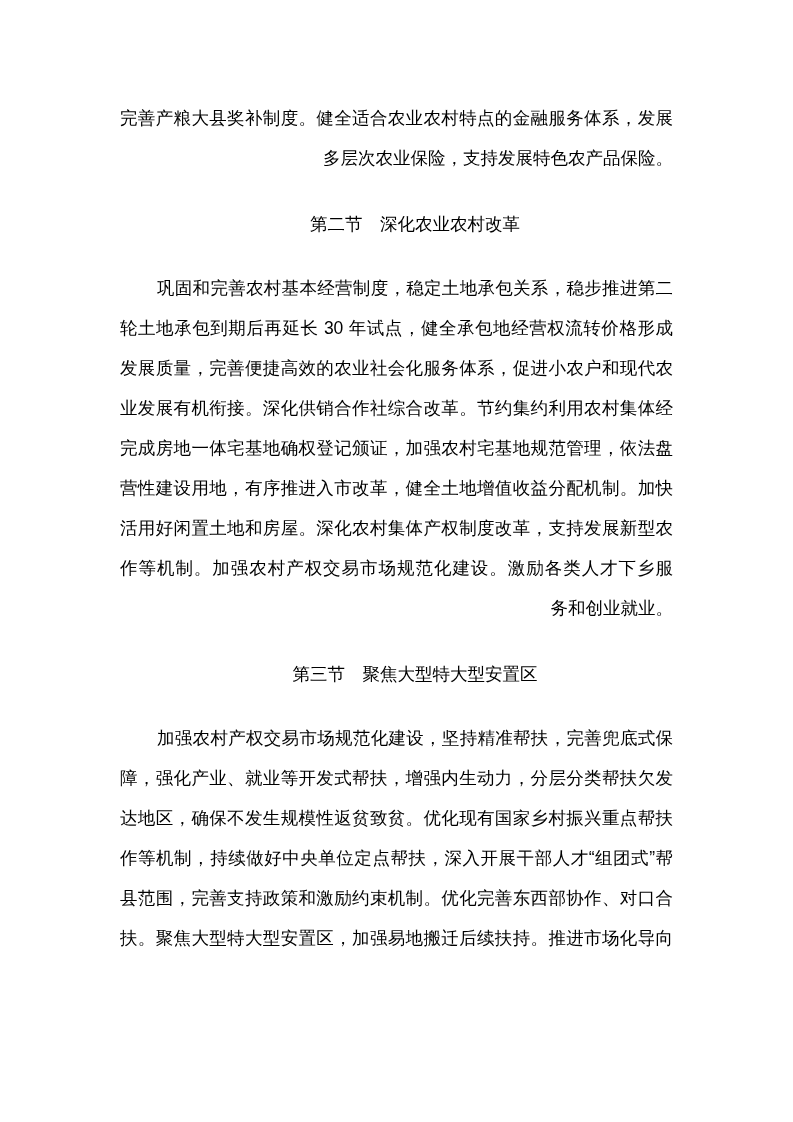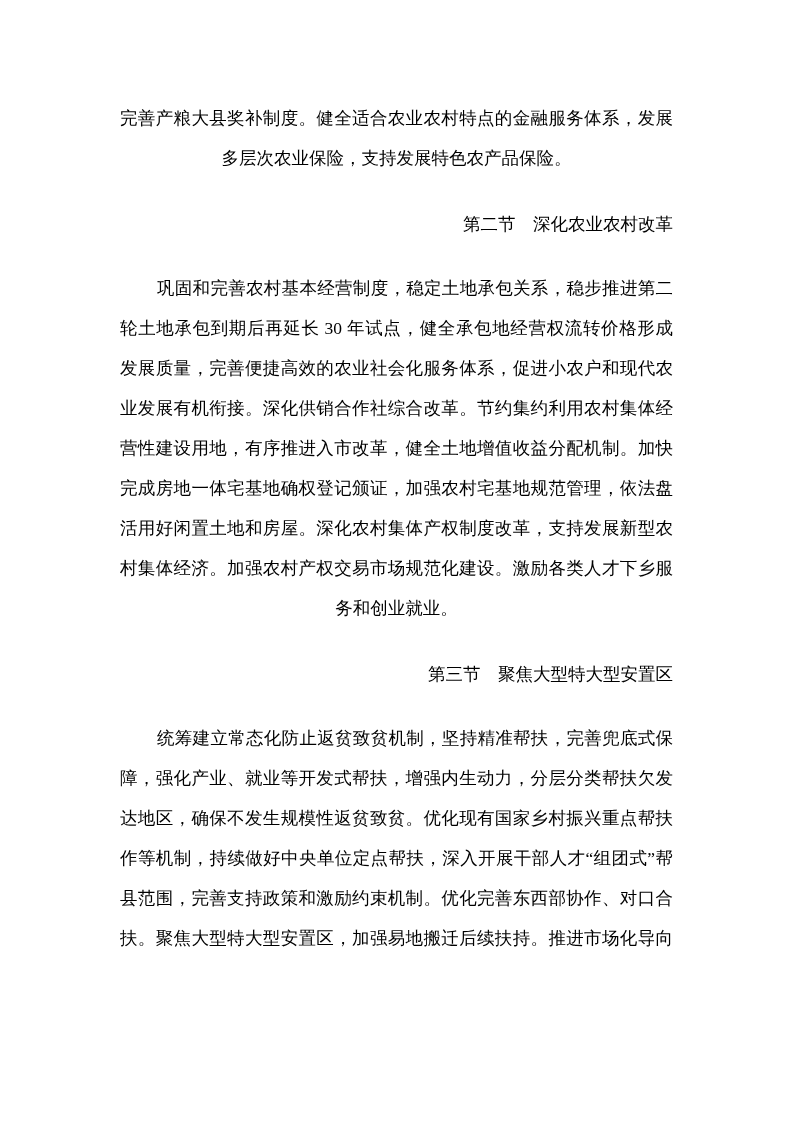--- a/index.html
+++ b/index.html
@@ -7,79 +7,79 @@
     padding: 0;
     background: #ffffff;
   }
   .page {
     position: relative;
     box-sizing: border-box;
     width: 793px;
     height: 1122px;
     background: #ffffff;
     padding: 98px 120px 0 120px;
-    font-family: Liberation Serif, serif;
+    font-family: Liberation Sans, sans-serif;
     font-size: 17.5px;
     color: #000000;
     overflow: hidden;
   }
   .paragraph {
     margin: 0;
     padding: 0;
   }
   .line {
     height: 40px;
     line-height: 40px;
-    text-align: center;
+    text-align: right;
     overflow: hidden;
   }
   .line.full {
     text-align: justify;
     text-align-last: justify;
   }
   .line.indent {
     text-indent: 37px;
   }
   .heading {
     height: 40px;
     line-height: 40px;
     margin: 26px 0 24px 0;
     text-indent: 37px;
-    text-align: right;
+    text-align: center;
     overflow: hidden;
   }
 </style>
 </head>
 <body>
 
 <div class="page">
 
   <div class="paragraph">
     <div class="line full">完善产粮大县奖补制度。健全适合农业农村特点的金融服务体系，发展</div>
     <div class="line">多层次农业保险，支持发展特色农产品保险。</div>
   </div>
 
   <div class="heading">第二节　深化农业农村改革</div>
 
   <div class="paragraph">
     <div class="line full indent">巩固和完善农村基本经营制度，稳定土地承包关系，稳步推进第二</div>
     <div class="line full">轮土地承包到期后再延长 30 年试点，健全承包地经营权流转价格形成</div>
     <div class="line full">发展质量，完善便捷高效的农业社会化服务体系，促进小农户和现代农</div>
     <div class="line full">业发展有机衔接。深化供销合作社综合改革。节约集约利用农村集体经</div>
+    <div class="line full">完成房地一体宅基地确权登记颁证，加强农村宅基地规范管理，依法盘</div>
     <div class="line full">营性建设用地，有序推进入市改革，健全土地增值收益分配机制。加快</div>
-    <div class="line full">完成房地一体宅基地确权登记颁证，加强农村宅基地规范管理，依法盘</div>
     <div class="line full">活用好闲置土地和房屋。深化农村集体产权制度改革，支持发展新型农</div>
-    <div class="line full">村集体经济。加强农村产权交易市场规范化建设。激励各类人才下乡服</div>
+    <div class="line full">作等机制。加强农村产权交易市场规范化建设。激励各类人才下乡服</div>
     <div class="line">务和创业就业。</div>
   </div>
 
   <div class="heading">第三节　聚焦大型特大型安置区</div>
 
   <div class="paragraph">
-    <div class="line full indent">统筹建立常态化防止返贫致贫机制，坚持精准帮扶，完善兜底式保</div>
+    <div class="line full indent">加强农村产权交易市场规范化建设，坚持精准帮扶，完善兜底式保</div>
     <div class="line full">障，强化产业、就业等开发式帮扶，增强内生动力，分层分类帮扶欠发</div>
     <div class="line full">达地区，确保不发生规模性返贫致贫。优化现有国家乡村振兴重点帮扶</div>
     <div class="line full">作等机制，持续做好中央单位定点帮扶，深入开展干部人才“组团式”帮</div>
     <div class="line full">县范围，完善支持政策和激励约束机制。优化完善东西部协作、对口合</div>
     <div class="line full">扶。聚焦大型特大型安置区，加强易地搬迁后续扶持。推进市场化导向</div>
   </div>
 
 </div>
 
 </body></html>

